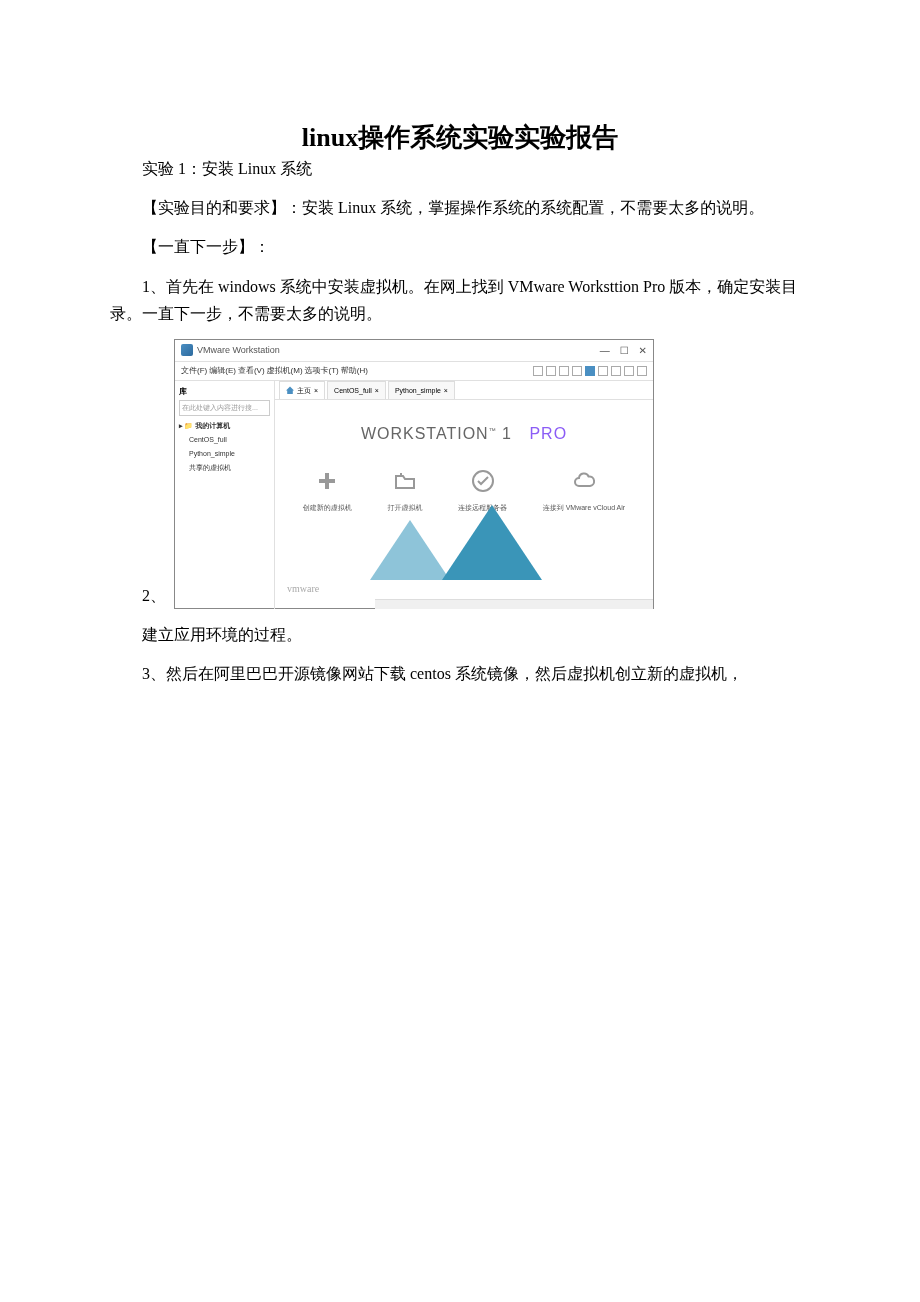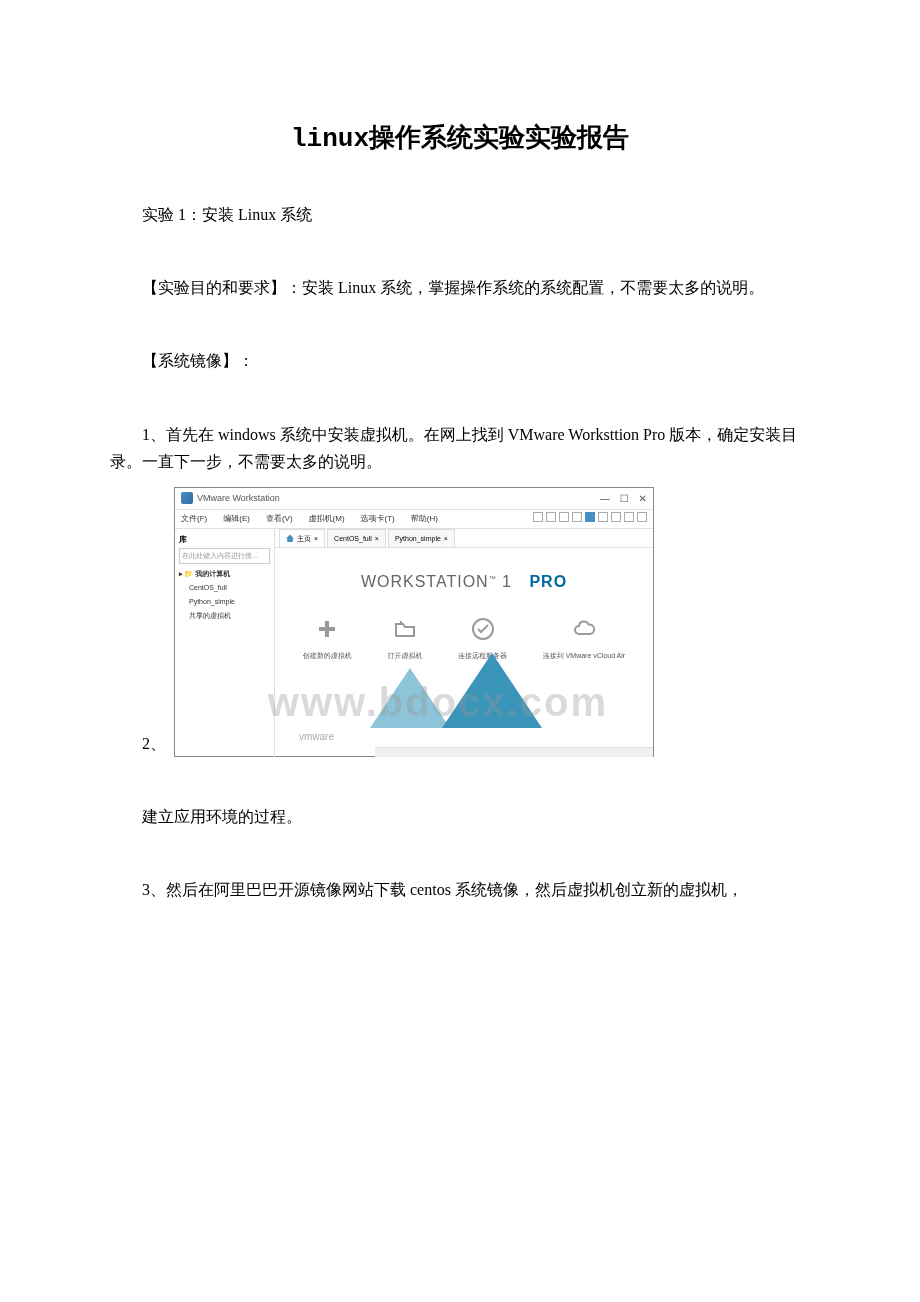--- a/index.html
+++ b/index.html
@@ -8,28 +8,27 @@
       height: 1302px;
       background: #fff;
       font-family: "SimSun", "宋体", serif;
       padding: 120px 110px 0 110px;
       position: relative;
     }
     .title {
       text-align: center;
       font-size: 26px;
       font-weight: bold;
-      font-family: Liberation Mono, monospace;
+      font-family: Liberation Serif, serif;
     }
     .para {
       font-size: 16px;
       line-height: 1.7;
       text-indent: 2em;
       margin-bottom: 12px;
-      margin-top: 46px;
     }
     .para-with-img {
       font-size: 16px;
       line-height: 1.7;
       margin-bottom: 12px;
       display: flex;
       align-items: flex-end;
     }
     .img-prefix {
       text-indent: 2em;
@@ -57,22 +56,23 @@
       gap: 22px;
     }
     .vm-title-left { display: flex; align-items: center; gap: 4px; }
     .vm-logo { width: 12px; height: 12px; background: linear-gradient(135deg,#4a8fc2,#2d6a9e); border-radius: 2px; display: inline-block; }
     .vm-title-right { display: flex; gap: 10px; font-size: 10px; color: #555; }
     .vm-menubar {
       display: flex;
       font-size: 8px;
       color: #333;
       padding: 2px 6px;
-      gap: 16px;
+      gap: 2px;
       border-bottom: 1px solid #e0e0e0;
+      align-items: center;
     }
     .vm-toolbar-icons { margin-left: auto; display: flex; gap: 3px; }
     .tb-icon { width: 10px; height: 10px; border: 0.5px solid #aaa; display: inline-block; }
     .tb-icon.blue { background: #4a8fc2; border: none; }
     .vm-body { display: flex; height: 228px; }
     .vm-sidebar {
       width: 100px;
       border-right: 1px solid #e0e0e0;
       font-size: 7px;
       padding: 4px;
@@ -114,21 +114,21 @@
       height: 205px;
     }
     .ws-title {
       font-size: 16px;
       font-weight: 300;
       color: #666;
       letter-spacing: 1px;
       margin-bottom: 20px;
     }
     .ws-title .bold { font-weight: 400; }
-    .ws-title .pro { color: #0369a1; font-weight: 700; margin-left: 12px; }
+    .ws-title .pro { color: #8b5cf6; font-weight: 400; margin-left: 12px; }
     .ws-actions {
       display: flex;
       justify-content: space-around;
       font-size: 7px;
       color: #555;
       margin-bottom: 10px;
     }
     .ws-action { display: flex; flex-direction: column; align-items: center; gap: 8px; }
     .ws-icon { width: 26px; height: 26px; display: flex; align-items: center; justify-content: center; color: #999; }
     .vm-graphic {
@@ -143,23 +143,24 @@
       bottom: 0;
       width: 0;
       height: 0;
       border-style: solid;
     }
     .tri1 { left: 95px; border-width: 0 40px 60px 40px; border-color: transparent transparent #8ec4d9 transparent; }
     .tri2 { left: 167px; border-width: 0 50px 75px 50px; border-color: transparent transparent #3a95b8 transparent; }
     .vm-footer {
       position: absolute;
       bottom: 8px;
-      left: 24px;
+      left: 12px;
       font-size: 10px;
       color: #aaa;
+      font-family: Liberation Serif, serif;
     }
     .vm-scroll {
       position: absolute;
       bottom: 0;
       left: 100px;
       right: 0;
       height: 10px;
       background: #f0f0f0;
       border-top: 1px solid #ddd;
     }
@@ -183,21 +184,21 @@
       font-weight: bold;
     }
   </style>
 </head>
 <body>
 
 <h1 class="title">linux操作系统实验实验报告</h1>
 
 <p class="para">实验 1：安装 Linux 系统</p>
 <p class="para">【实验目的和要求】：安装 Linux 系统，掌握操作系统的系统配置，不需要太多的说明。</p>
-<p class="para">【系统镜像】：</p>
+<p class="para">【一直下一步】：</p>
 <p class="para">1、首先在 windows 系统中安装虚拟机。在网上找到 VMware Worksttion Pro 版本，确定安装目录。一直下一步，不需要太多的说明。</p>
 
 <div class="para-with-img">
   <span class="img-prefix">2、</span>
   <div class="vmware-screenshot">
 
     <div class="vm-titlebar">
       <div class="vm-title-left">
         <span class="vm-logo"></span>
         <span>VMware Workstation</span>
@@ -287,18 +288,17 @@
           </div>
           <div class="vm-graphic">
             <div class="triangle tri1"></div>
             <div class="triangle tri2"></div>
           </div>
           <div class="vm-footer">vmware</div>
         </div>
         <div class="vm-scroll"></div>
       </div>
     </div>
-    <div class="watermark">www.bdocx.com</div>
   </div>
 </div>
 
 <p class="para">建立应用环境的过程。</p>
 <p class="para">3、然后在阿里巴巴开源镜像网站下载 centos 系统镜像，然后虚拟机创立新的虚拟机，</p>
 
 </body></html>

